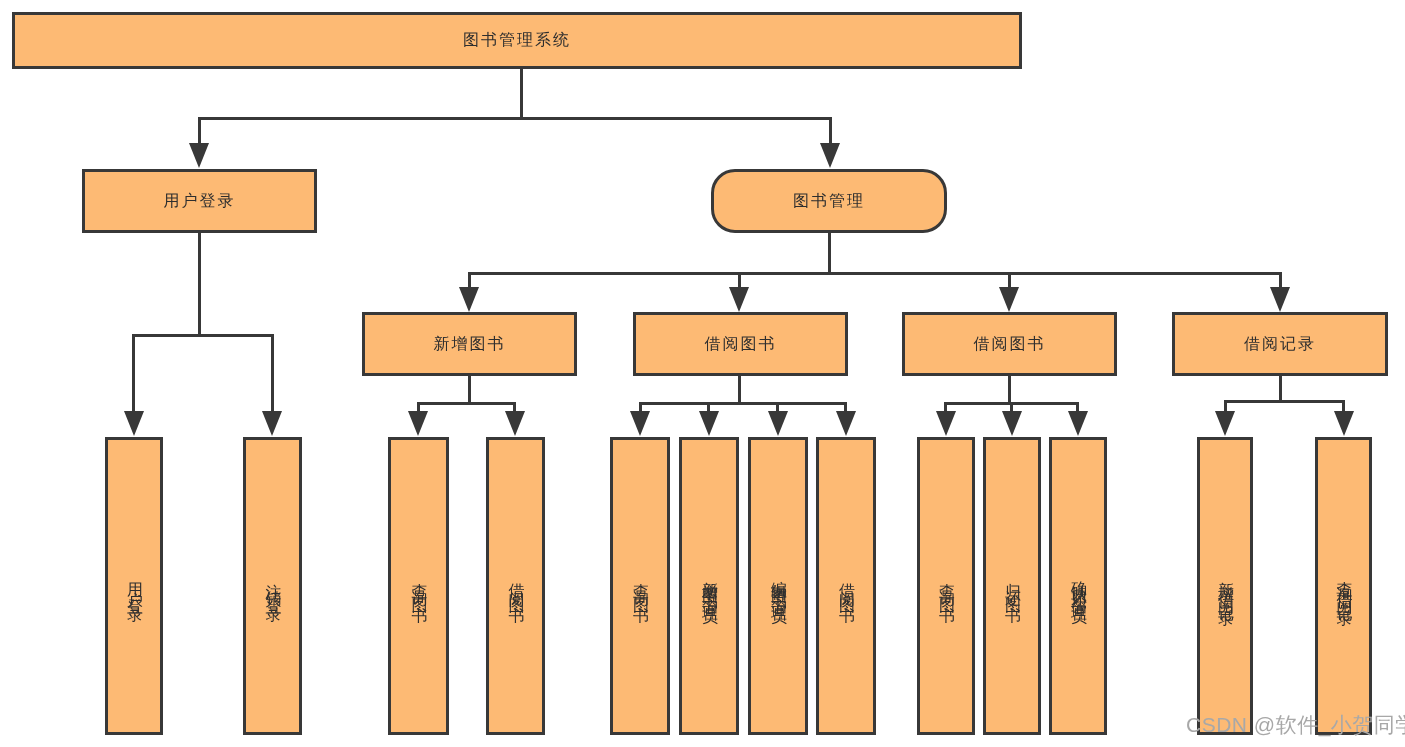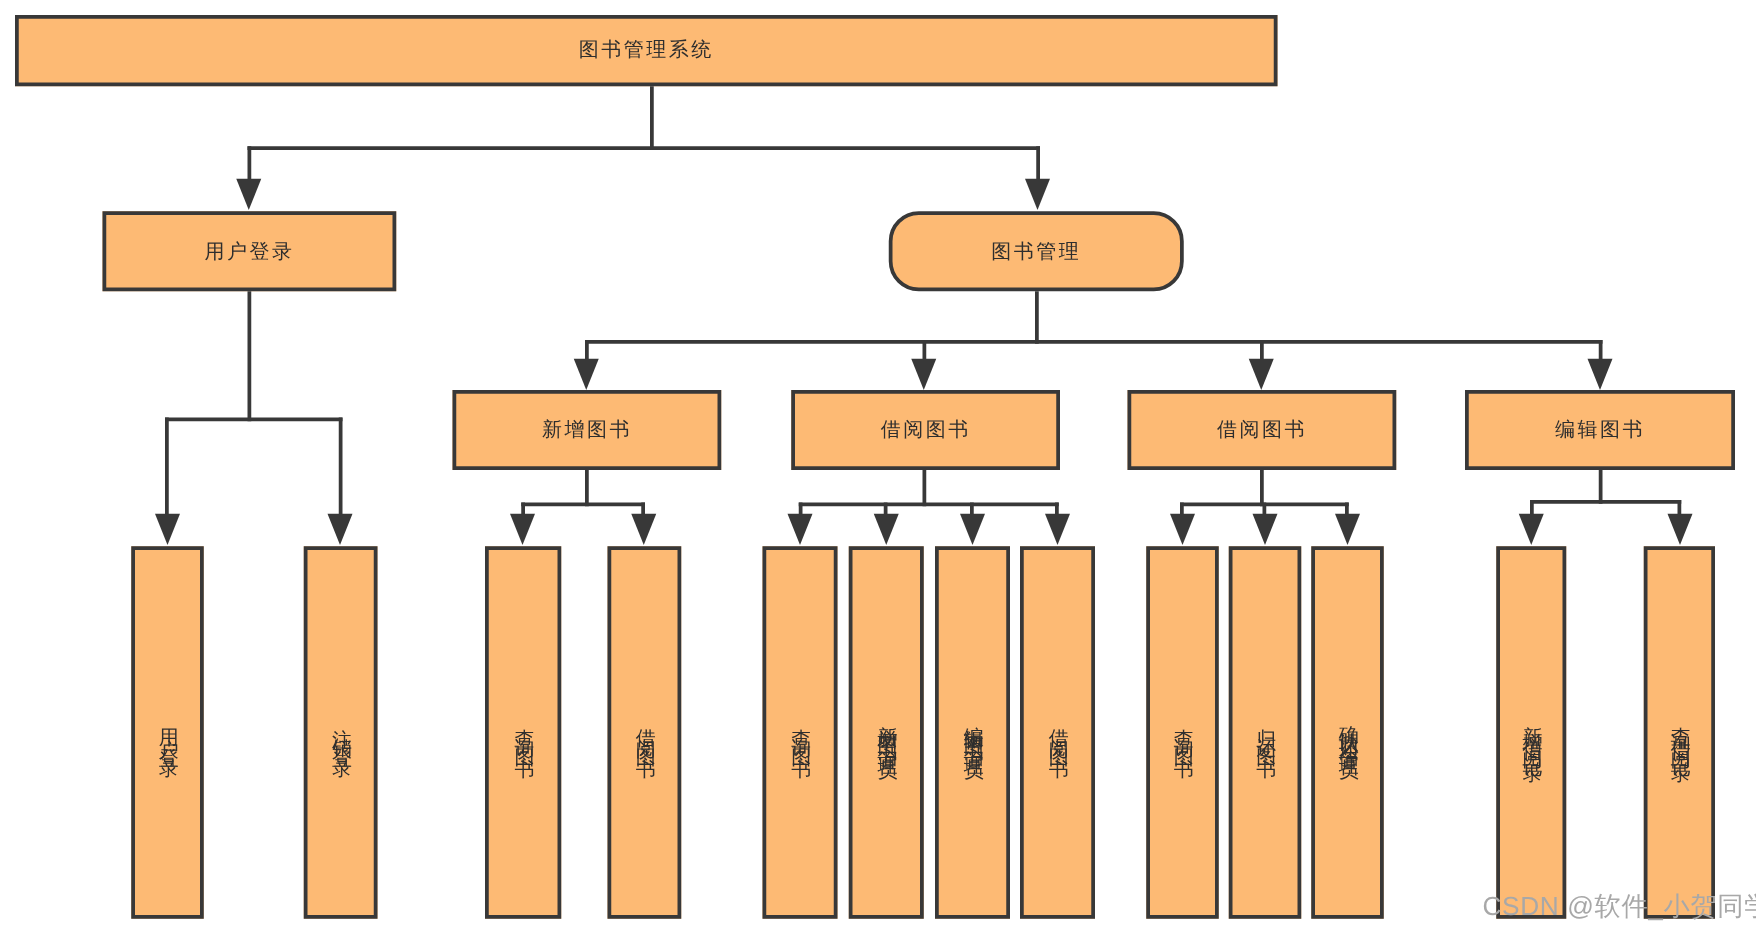--- a/index.html
+++ b/index.html
@@ -60,21 +60,21 @@
 <div class="canvas">
 
   <div class="box" style="left:12px; top:12px; width:1010px; height:57px;">图书管理系统</div>
 
   <div class="box" style="left:82px; top:169px; width:235px; height:64px;">用户登录</div>
   <div class="box" style="left:711px; top:169px; width:236px; height:64px;border-radius:24px;">图书管理</div>
 
   <div class="box" style="left:362px; top:312px; width:215px; height:64px;">新增图书</div>
   <div class="box" style="left:633px; top:312px; width:215px; height:64px;">借阅图书</div>
   <div class="box" style="left:902px; top:312px; width:215px; height:64px;">借阅图书</div>
-  <div class="box" style="left:1172px; top:312px; width:216px; height:64px;">编辑图书</div>
+  <div class="box" style="left:1172px; top:312px; width:216px; height:64px;">借阅记录</div>
 
   <div class="box vbox" style="left:105px; top:437px; width:58px; height:298px;">用户登录</div>
   <div class="box vbox" style="left:243px; top:437px; width:59px; height:298px;">注销登录</div>
 
   <div class="box vbox" style="left:388px; top:437px; width:61px; height:298px;">查询图书</div>
   <div class="box vbox" style="left:486px; top:437px; width:59px; height:298px;">借阅图书</div>
 
   <div class="box vbox" style="left:610px; top:437px; width:60px; height:298px;">查询图书</div>
   <div class="box vbox" style="left:679px; top:437px; width:60px; height:298px; letter-spacing:4px;">新增图书（管理员）</div>
   <div class="box vbox" style="left:748px; top:437px; width:60px; height:298px; letter-spacing:4px;">编辑图书（管理员）</div>

